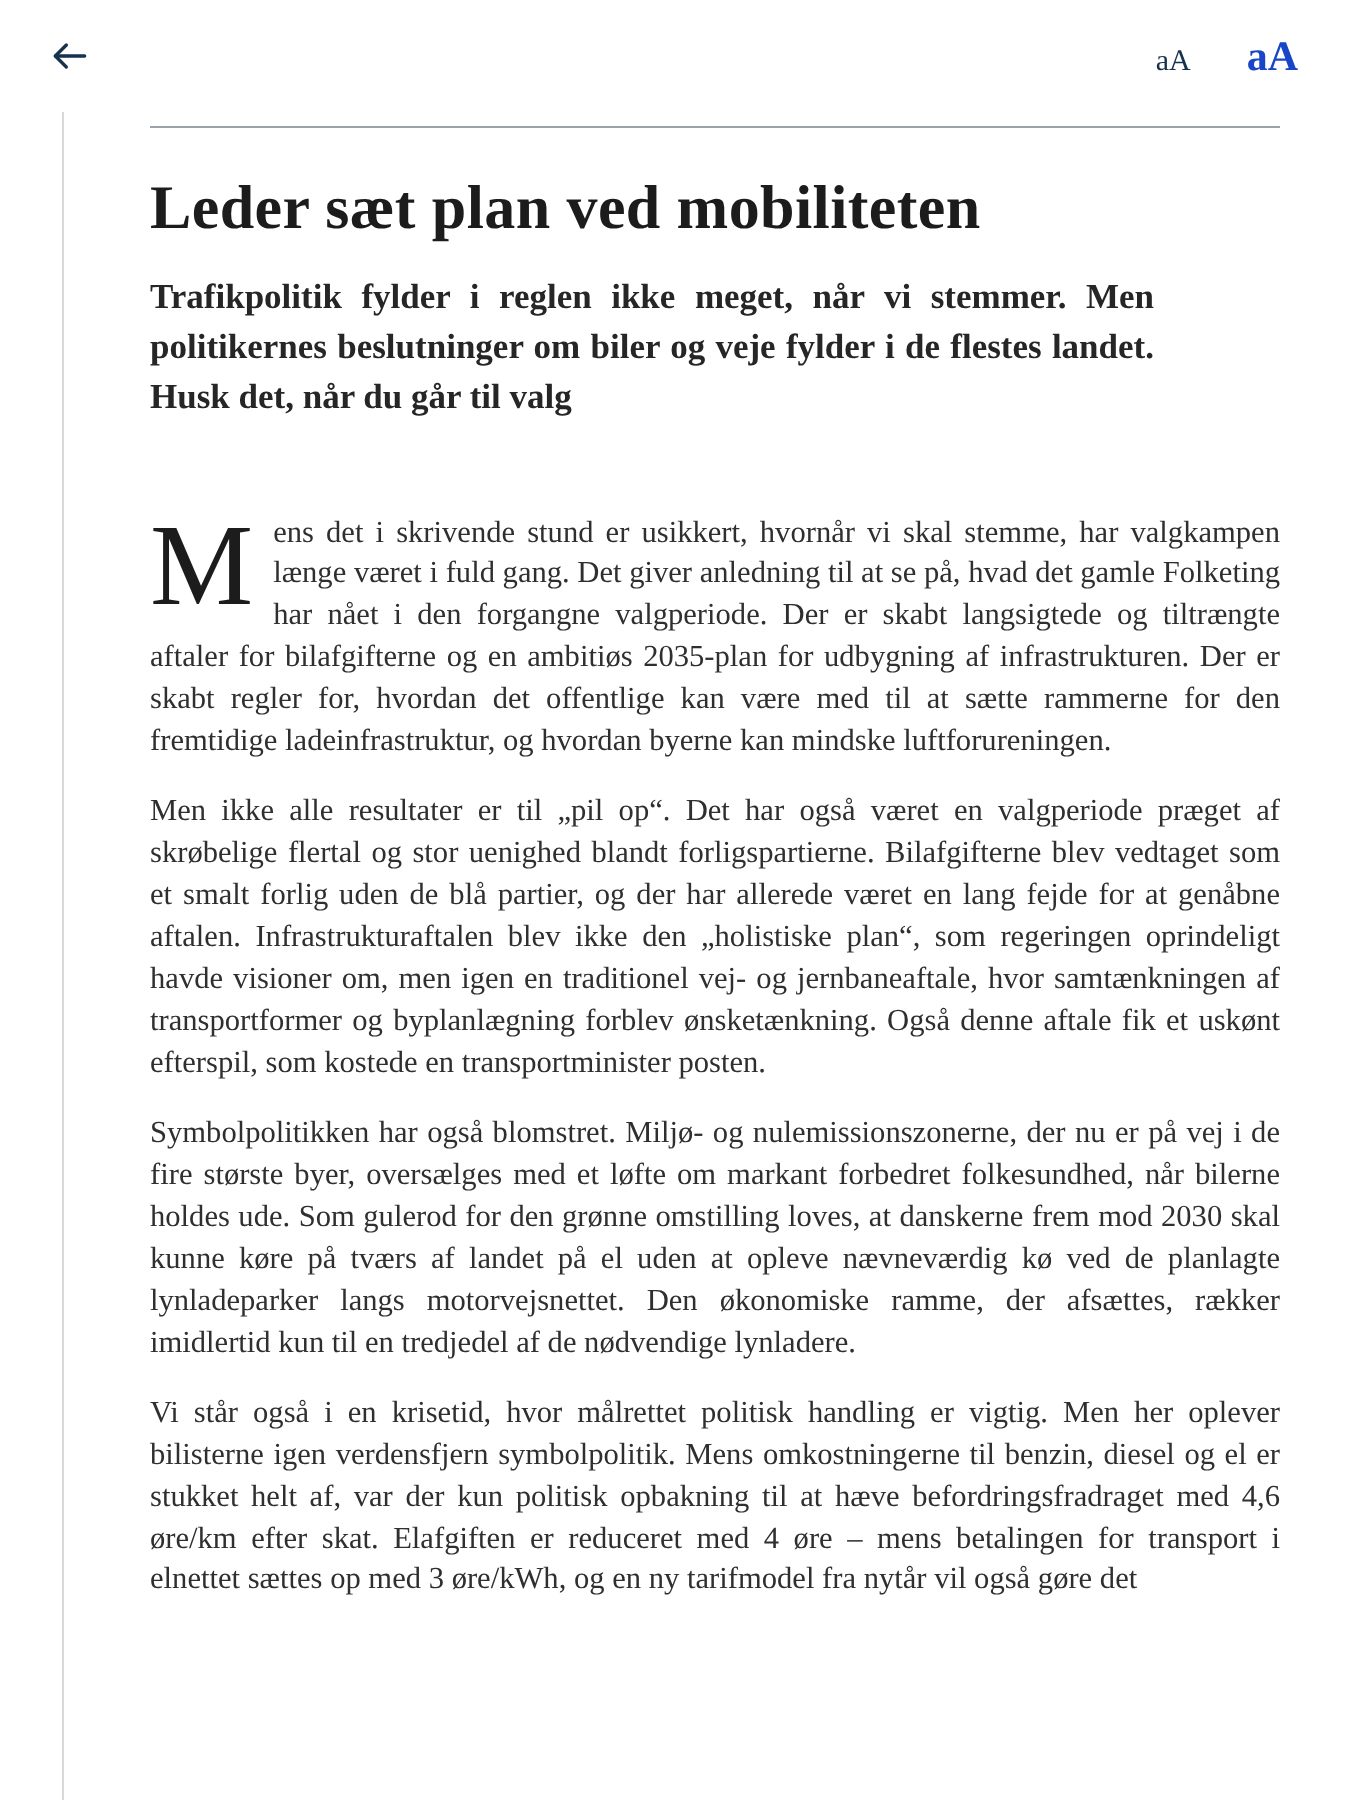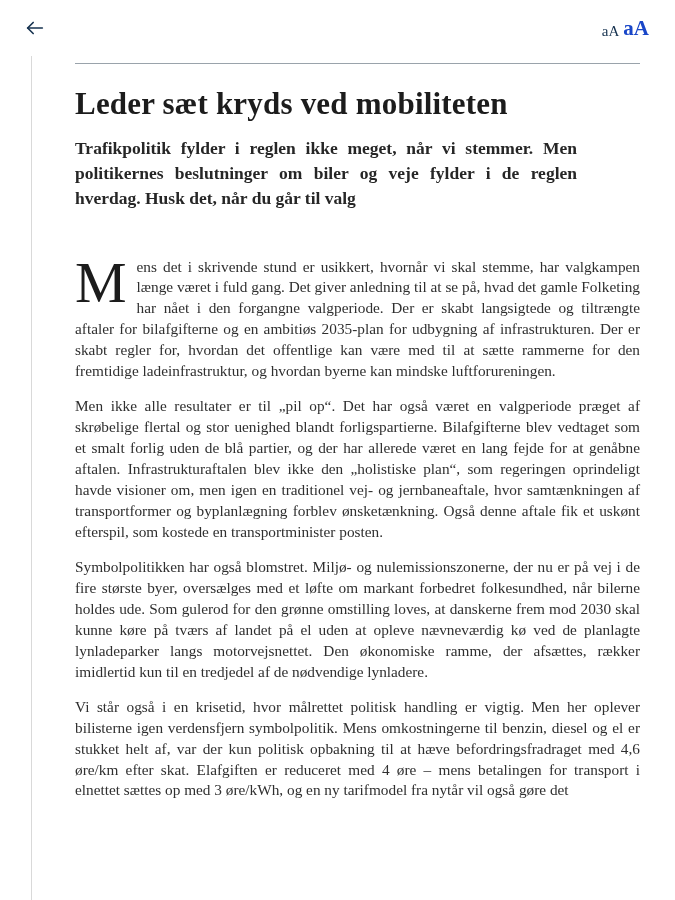--- a/index.html
+++ b/index.html
@@ -7,21 +7,21 @@
   body { font-family:"Liberation Serif", serif; color:#2f2f2f; position:relative; }
 
   
   .toolbar {
     height:56px;
     display:flex; align-items:center; justify-content:space-between;
     padding:0 24px 0 20px;
     background:#ffffff;
   }
   .back-btn { background:none; border:none; cursor:pointer; padding:4px; display:flex; align-items:center; }
-  .font-controls { display:flex; align-items:flex-end; }
+  .font-controls { display:flex; align-items:flex-end; gap:24px; }
   .fs-btn { background:none; border:none; cursor:pointer; font-family:"Liberation Serif", serif; line-height:1; padding:2px; }
   .fs-btn.small { font-size:15px; color:#16324f; }
   .fs-btn.large { font-size:21px; color:#1946c8; font-weight:bold; }
 
   
   .page-edge { position:absolute; left:31px; top:56px; bottom:0; width:1px; background:#d9d9d9; }
 
   
   .content { margin-left:75px; width:565px; }
 
@@ -74,23 +74,23 @@
     <button class="fs-btn small">aA</button>
     <button class="fs-btn large">aA</button>
   </div>
 </header>
 
 <div class="page-edge"></div>
 
 <main class="content">
   <hr class="meta-rule">
 
-  <h1 class="article-title">Leder sæt kryds ved mobiliteten</h1>
+  <h1 class="article-title">Leder sæt plan ved mobiliteten</h1>
 
-  <p class="standfirst">Trafikpolitik fylder i reglen ikke meget, når vi stemmer. Men politikernes beslutninger om biler og veje fylder i de reglen hverdag. Husk det, når du går til valg</p>
+  <p class="standfirst">Trafikpolitik fylder i reglen ikke meget, når vi stemmer. Men politikernes beslutninger om biler og veje fylder i de flestes landet. Husk det, når du går til valg</p>
 
   <article class="article-body">
     <p><span class="dropcap">M</span><span>ens det i skrivende stund er usikkert, hvornår vi skal stemme, har valgkampen længe været i fuld gang. Det giver anledning til at se på, hvad det gamle Folketing har nået i den forgangne valgperiode. Der er skabt langsigtede og tiltrængte aftaler for bilafgifterne og en ambitiøs 2035-plan for udbygning af infrastrukturen. Der er skabt regler for, hvordan det offentlige kan være med til at sætte rammerne for den fremtidige ladeinfrastruktur, og hvordan byerne kan mindske luftforureningen.</span></p>
     <p>Men ikke alle resultater er til „pil op“. Det har også været en valgperiode præget af skrøbelige flertal og stor uenighed blandt forligspartierne. Bilafgifterne blev vedtaget som et smalt forlig uden de blå partier, og der har allerede været en lang fejde for at genåbne aftalen. Infrastrukturaftalen blev ikke den „holistiske plan“, som regeringen oprindeligt havde visioner om, men igen en traditionel vej- og jernbaneaftale, hvor samtænkningen af transportformer og byplanlægning forblev ønsketænkning. Også denne aftale fik et uskønt efterspil, som kostede en transportminister posten.</p>
     <p>Symbolpolitikken har også blomstret. Miljø- og nulemissionszonerne, der nu er på vej i de fire største byer, oversælges med et løfte om markant forbedret folkesundhed, når bilerne holdes ude. Som gulerod for den grønne omstilling loves, at danskerne frem mod 2030 skal kunne køre på tværs af landet på el uden at opleve nævneværdig kø ved de planlagte lynladeparker langs motorvejsnettet. Den økonomiske ramme, der afsættes, rækker imidlertid kun til en tredjedel af de nødvendige lynladere.</p>
     <p>Vi står også i en krisetid, hvor målrettet politisk handling er vigtig. Men her oplever bilisterne igen verdensfjern symbolpolitik. Mens omkostningerne til benzin, diesel og el er stukket helt af, var der kun politisk opbakning til at hæve befordringsfradraget med 4,6 øre/km efter skat. Elafgiften er reduceret med 4 øre – mens betalingen for transport i elnettet sættes op med 3 øre/kWh, og en ny tarifmodel fra nytår vil også gøre det</p>
   </article>
 </main>
 
 </body></html>

